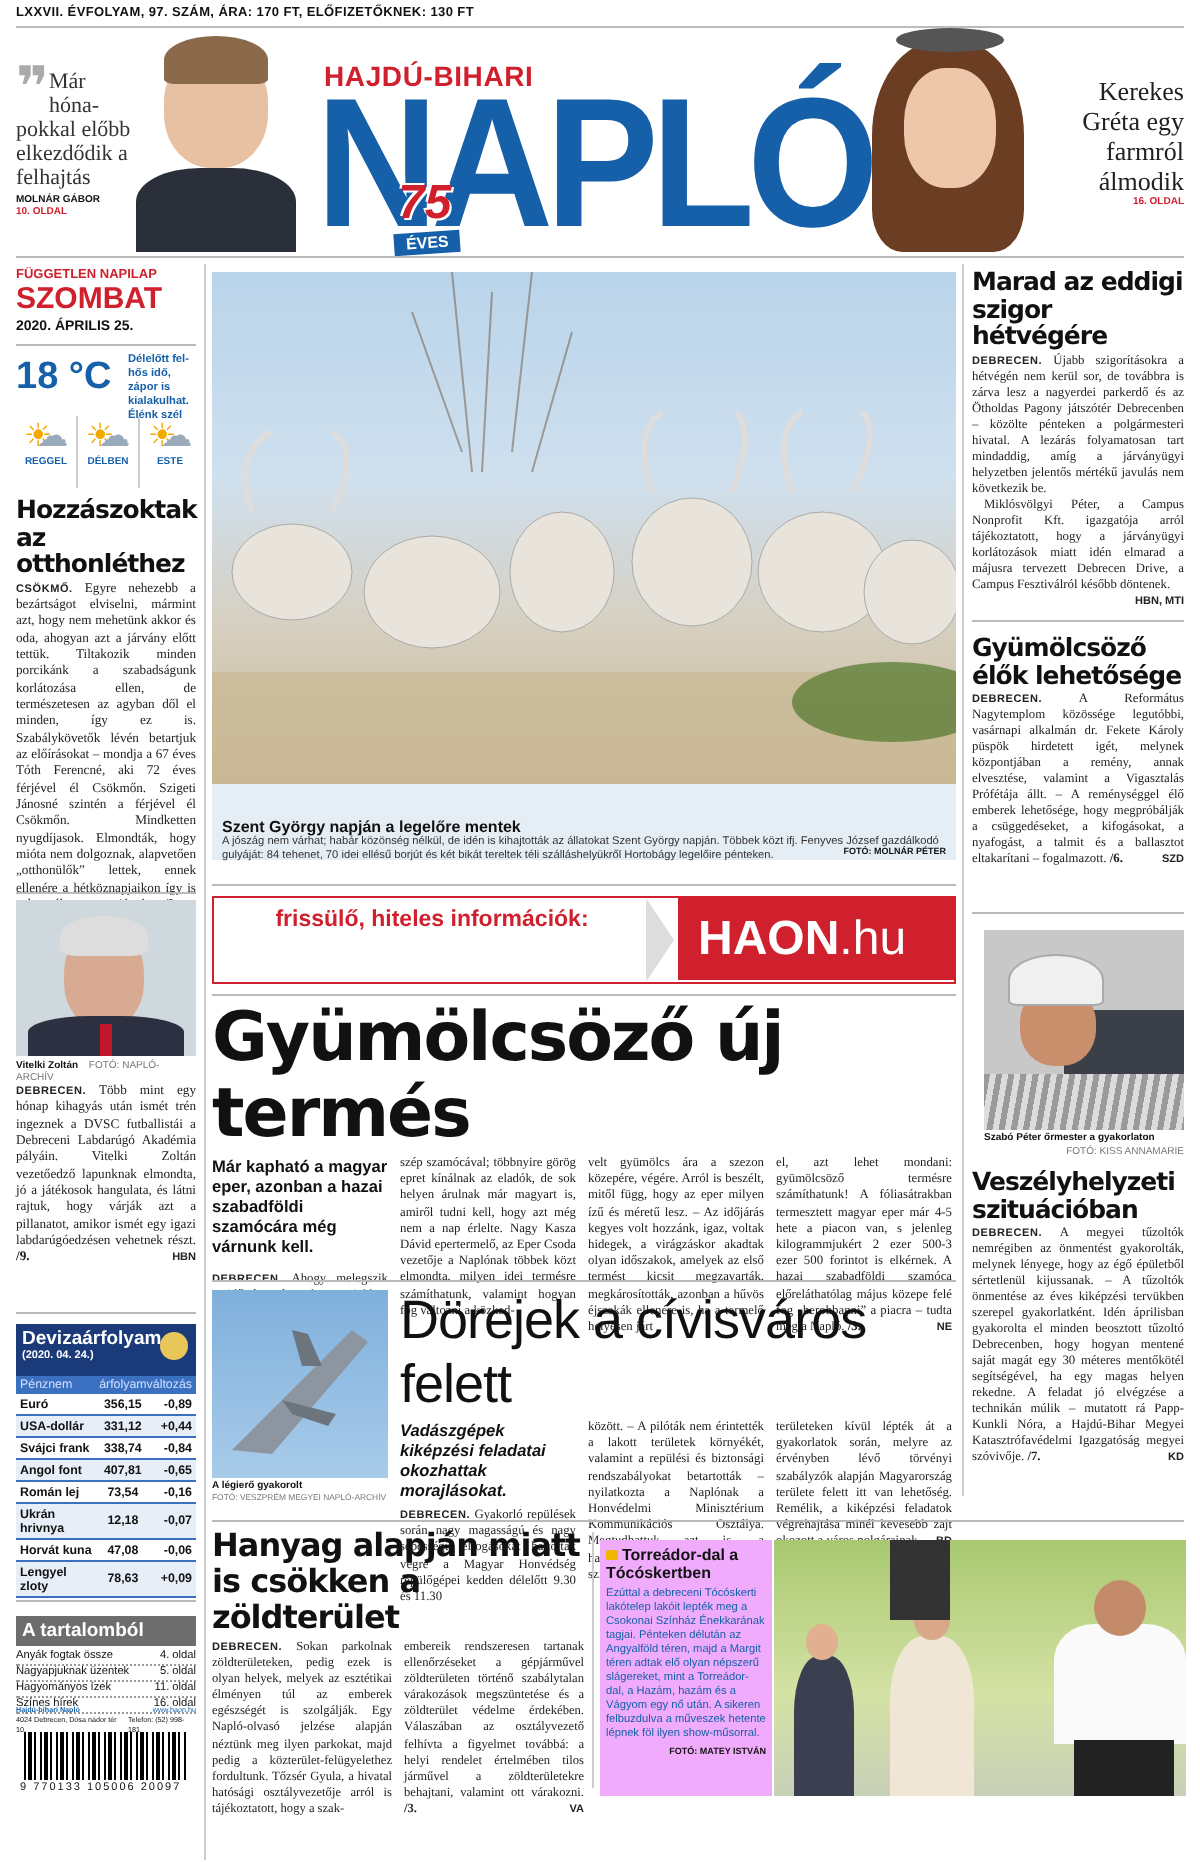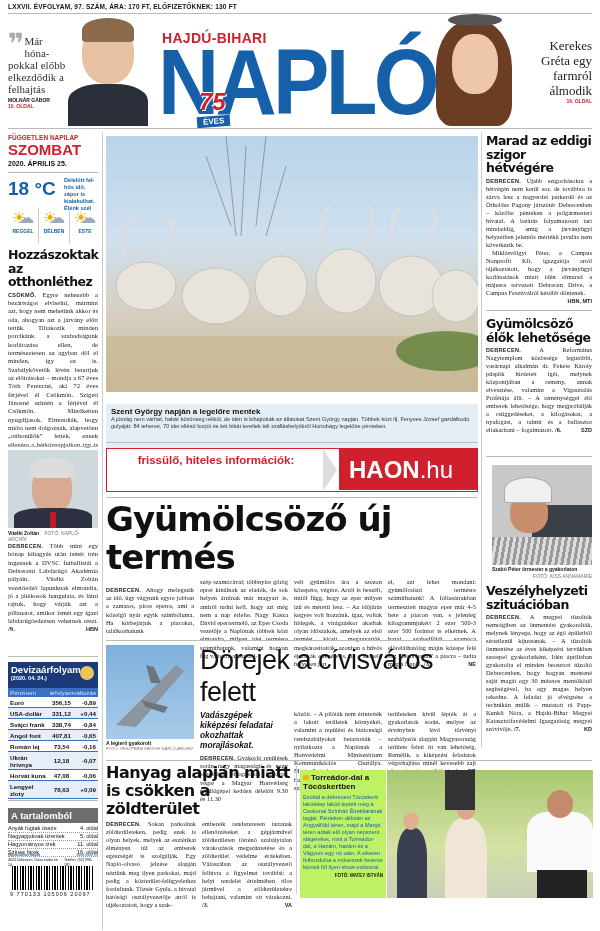--- a/index.html
+++ b/index.html
@@ -219,21 +219,21 @@
     </g>
     <g stroke="#ddd" stroke-width="3" fill="none">
       <path d="M20 120 Q10 90 30 80 M60 120 Q75 90 60 80"></path>
       <path d="M220 110 Q210 80 225 70 M260 110 Q272 80 262 70"></path>
       <path d="M290 110 Q280 80 295 70 M320 110 Q335 80 325 70"></path>
     </g>
     <rect x="0" y="200" width="372" height="56" fill="#c9b893" opacity="0.7"></rect>
     <ellipse cx="340" cy="215" rx="50" ry="20" fill="#5f7f3a" opacity="0.8"></ellipse>
   </svg>
 </div>
-<div class="abs" style="left:106px;top:404px;width:372px;height:55px;background:#e6eef5;padding:3px 5px;">
+<div class="abs" style="left:106px;top:392px;width:372px;height:38px;background:#e6eef5;padding:17px 5px;">
   <div class="sans" style="font-size:8px;font-weight:bold;">Szent György napján a legelőre mentek</div>
   <div class="sans" style="font-size:5.6px;line-height:7px;color:#333;">A jószág nem várhat; habár közönség nélkül, de idén is kihajtották az állatokat Szent György napján. Többek közt ifj. Fenyves József gazdálkodó gulyáját: 84 tehenet, 70 idei ellésű borjút és két bikát tereltek téli szálláshelyükről Hortobágy legelőire pénteken.</div>
   <div class="sans" style="position:absolute;right:5px;bottom:2px;font-size:4.5px;font-weight:bold;">FOTÓ: MOLNÁR PÉTER</div>
 </div>
 
 <div class="abs" style="left:486px;top:134px;width:106px;">
   <h2 class="hd" style="font-size:12.5px;line-height:13.5px;">Marad az eddigi szigor hétvégére</h2>
   <div class="body-text" style="margin-top:2px;font-size:6.4px;line-height:8px;">
     <span class="dateline">DEBRECEN.</span>
     <span>Újabb szigorításokra a hétvégén nem kerül sor, de továbbra is zárva lesz a nagyerdei parkerdő és az Ötholdas Pagony játszótér Debrecenben – közölte pénteken a polgármesteri hivatal. A lezárás folyamatosan tart mindaddig, amíg a járványügyi helyzetben jelentős mértékű javulás nem következik be.</span>
@@ -283,20 +283,21 @@
   <div class="sans" style="position:absolute;left:232px;top:0;right:0;height:41px;background:#d0202e;color:#fff;font-size:24px;line-height:41px;padding-left:10px;">
     <b>HAON</b><span>.hu</span>
   </div>
 </div>
 <div class="hr" style="left:106px;top:497px;width:372px;height:1px;background:#bbb"></div>
 
 <div class="abs" style="left:106px;top:500px;width:372px;">
   <h2 class="hd" style="font-size:34px;line-height:38px;letter-spacing:-1px;">Gyümölcsöző új termés</h2>
   <div style="display:flex;gap:6px;margin-top:2px;">
     <div style="width:88px;">
+      <div class="sans" style="font-size:8.3px;line-height:10px;font-weight:bold;">Már kapható a magyar eper, azonban a hazai szabadföldi szamócára még várnunk kell.</div>
       <div class="body-text" style="margin-top:8px;font-size:6.4px;line-height:8.2px;">
         <span class="dateline">DEBRECEN.</span>
         <span>Ahogy melegszik az idő, úgy vágyunk egyre jobban a zamatos, piros eperre, ami a közelgő nyár egyik szimbóluma. Ha körbejárjuk a piacokat, találkozhatunk</span>
       </div>
     </div>
     <div class="body-text" style="width:88px;font-size:6.4px;line-height:8.2px;">szép szamócával; többnyire görög epret kínálnak az eladók, de sok helyen árulnak már magyart is, amiről tudni kell, hogy azt még nem a nap érlelte. Nagy Kasza Dávid epertermelő, az Eper Csoda vezetője a Naplónak többek közt elmondta, milyen idei termésre számíthatunk, valamint hogyan fog változni a közked-</div>
     <div class="body-text" style="width:88px;font-size:6.4px;line-height:8.2px;">velt gyümölcs ára a szezon közepére, végére. Arról is beszélt, mitől függ, hogy az eper milyen ízű és méretű lesz. – Az időjárás kegyes volt hozzánk, igaz, voltak hidegek, a virágzáskor akadtak olyan időszakok, amelyek az első termést kicsit megzavarták, megkárosították, azonban a hűvös éjszakák ellenére is, ha a termelő helyesen járt</div>
     <div class="body-text" style="width:88px;font-size:6.4px;line-height:8.2px;">
       <span>el, azt lehet mondani: gyümölcsöző termésre számíthatunk! A fóliasátrakban termesztett magyar eper már 4-5 hete a piacon van, s jelenleg kilogrammjukért 2 ezer 500-3 ezer 500 forintot is elkérnek. A hazai szabadföldi szamóca előreláthatólag május közepe felé fog „berobbanni” a piacra – tudta meg a Napló.</span>
       <b>/3.</b>
@@ -345,21 +346,21 @@
     </div>
     <div class="body-text" style="width:90px;font-size:6.3px;line-height:8.1px;">
       <span>embereik rendszeresen tartanak ellenőrzéseket a gépjárművel zöldterületen történő szabálytalan várakozások megszüntetése és a zöldterület védelme érdekében. Válaszában az osztályvezető felhívta a figyelmet továbbá: a helyi rendelet értelmében tilos járművel a zöldterületekre behajtani, valamint ott várakozni.</span>
       <b>/3.</b>
       <span class="sig">VA</span>
     </div>
   </div>
 </div>
 <div class="vr" style="left:296px;top:766px;height:128px"></div>
 
-<div class="abs" style="left:300px;top:770px;width:86px;height:128px;background:#bef264;padding:3px;">
+<div class="abs" style="left:300px;top:770px;width:86px;height:128px;background:#f0abfc;padding:3px;">
   <div class="sans" style="font-size:8px;line-height:9px;font-weight:bold;">
     <span style="display:inline-block;width:6px;height:5px;background:#f2b600;border-radius:1px;margin-right:2px;"></span><span>Torreádor-dal a Tócóskertben</span>
   </div>
   <div class="sans" style="font-size:5.6px;line-height:7px;color:#1560a8;margin-top:3px;">Ezúttal a debreceni Tócóskerti lakótelep lakóit lepték meg a Csokonai Színház Énekkarának tagjai. Pénteken délután az Angyalföld téren, majd a Margit téren adtak elő olyan népszerű slágereket, mint a Torreádor-dal, a Hazám, hazám és a Vágyom egy nő után. A sikeren felbuzdulva a műveszek hetente lépnek föl ilyen show-műsorral.</div>
   <div class="sans" style="font-size:4.5px;font-weight:bold;text-align:right;margin-top:2px;">FOTÓ: MATEY ISTVÁN</div>
 </div>
 <div class="photo" style="left:387px;top:770px;width:206px;height:128px;background:linear-gradient(#a8c870,#d4e2a4 60%,#c8d0b8);">
   <div style="position:absolute;left:10px;top:58px;width:30px;height:70px;border-radius:40% 40% 0 0;background:#3a4050;"></div>
   <div style="position:absolute;left:16px;top:42px;width:16px;height:18px;border-radius:50%;background:#e0b090;"></div>
   <div style="position:absolute;left:58px;top:48px;width:42px;height:80px;border-radius:40% 40% 0 0;background:#efe6d6;"></div>

